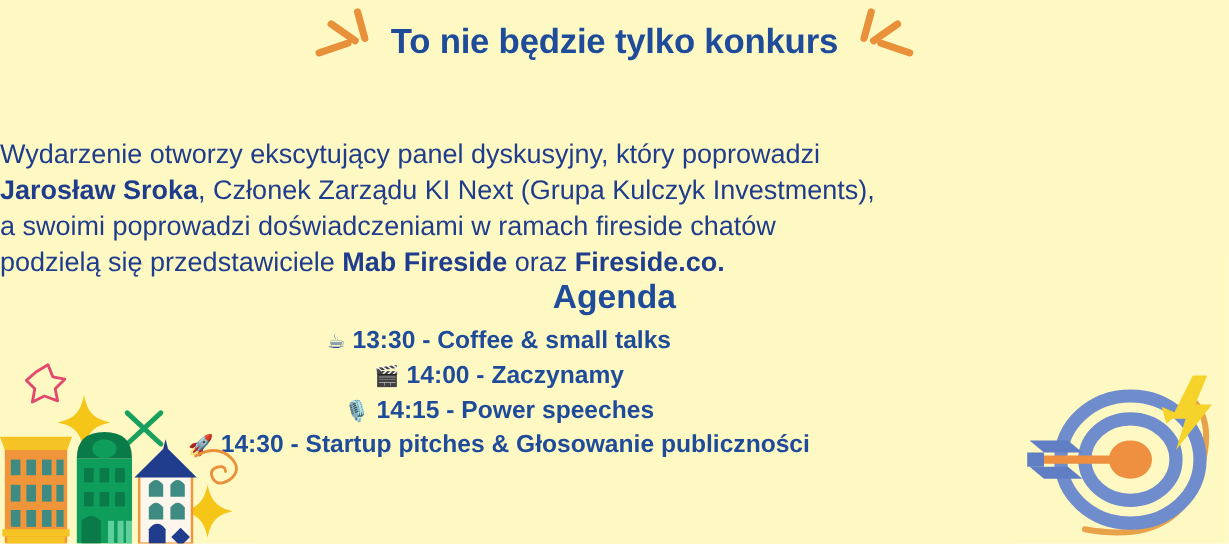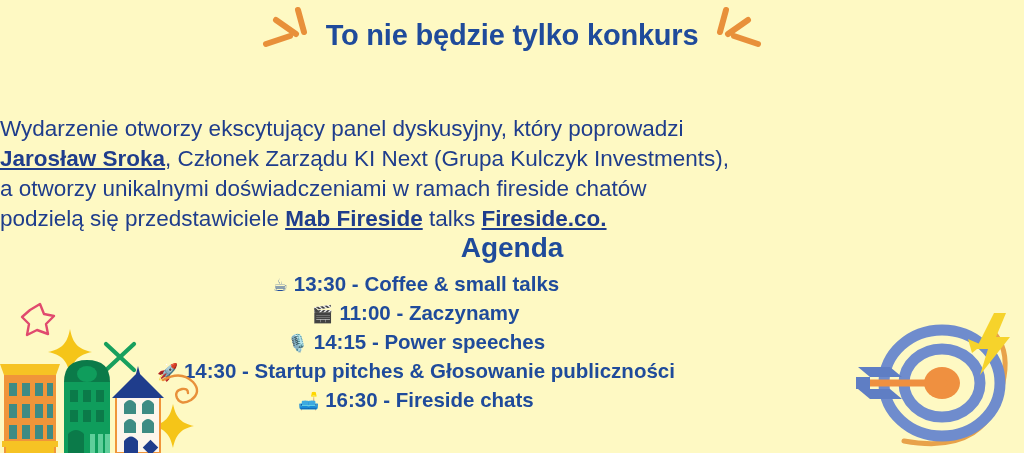--- a/index.html
+++ b/index.html
@@ -52,21 +52,21 @@
     position: absolute;
     top: 86px;
     left: 0;
     width: 917px;
     color: #1f3d8c;
     font-size: 22.5px;
     line-height: 30px;
     margin-top: 28px;
   }
   .body-block .line { white-space: nowrap; }
-  .body-block b { font-weight: bold; text-decoration: underline; }
+  .body-block b { font-weight: bold; }
 
   
   .agenda-title {
     position: absolute;
     top: 232px;
     left: 0;
     width: 1024px;
     text-align: center;
     font-size: 28px;
     font-weight: bold;
@@ -135,32 +135,31 @@
           <line x1="46" y1="14" x2="26" y2="28"></line>
           <line x1="24" y1="4" x2="18" y2="26"></line>
         </g>
       </svg>
     </div>
   </div>
 
   <div class="body-block">
       <div class="line"><span>Wydarzenie otworzy ekscytujący panel dyskusyjny, który poprowadzi</span></div>
       <div class="line"><b>Jarosław Sroka</b><span>, Członek Zarządu KI Next (Grupa Kulczyk Investments),</span></div>
-      <div class="line"><span>a otworzy unikalnymi doświadczeniami w ramach fireside chatów</span></div>
-      <div class="line"><span>podzielą się przedstawiciele </span><b>Mab Fireside</b><span> talks </span><b>Fireside.co.</b></div>
+      <div class="line"><span>a swoimi poprowadzi doświadczeniami w ramach fireside chatów</span></div>
+      <div class="line"><span>podzielą się przedstawiciele </span><b>Mab Fireside</b><span> oraz </span><b>Fireside.co.</b></div>
     </div>
 
   <div class="agenda-title">Agenda</div>
 
   <div class="agenda-list">
       <div class="item"><span class="emoji">☕</span><span> 13:30 - Coffee &amp; small talks</span></div>
-      <div class="item"><span class="emoji">🎬</span><span> 11:00 - Zaczynamy</span></div>
+      <div class="item"><span class="emoji">🎬</span><span> 14:00 - Zaczynamy</span></div>
       <div class="item"><span class="emoji">🎙️</span><span> 14:15 - Power speeches</span></div>
       <div class="item wrap"><span class="emoji">🚀</span><span> 14:30 - Startup pitches &amp; Głosowanie publiczności</span></div>
-      <div class="item"><span class="emoji">🛋️</span><span> 16:30 - Fireside chats</span></div>
     </div>
 
   <svg class="deco-left" viewBox="0 0 200 161">
 
     <path d="M30 18 L40 12 L44 22 L54 24 L46 32 L48 42 L37 38 L27 43 L29 32 L22 25 Z" fill="none" stroke="#e04a6e" stroke-width="2.4" stroke-linejoin="round"></path>
 
     <g stroke="#17a05e" stroke-width="4.2" stroke-linecap="round">
       <line x1="106" y1="52" x2="134" y2="78"></line>
       <line x1="134" y1="52" x2="106" y2="78"></line>
     </g>

